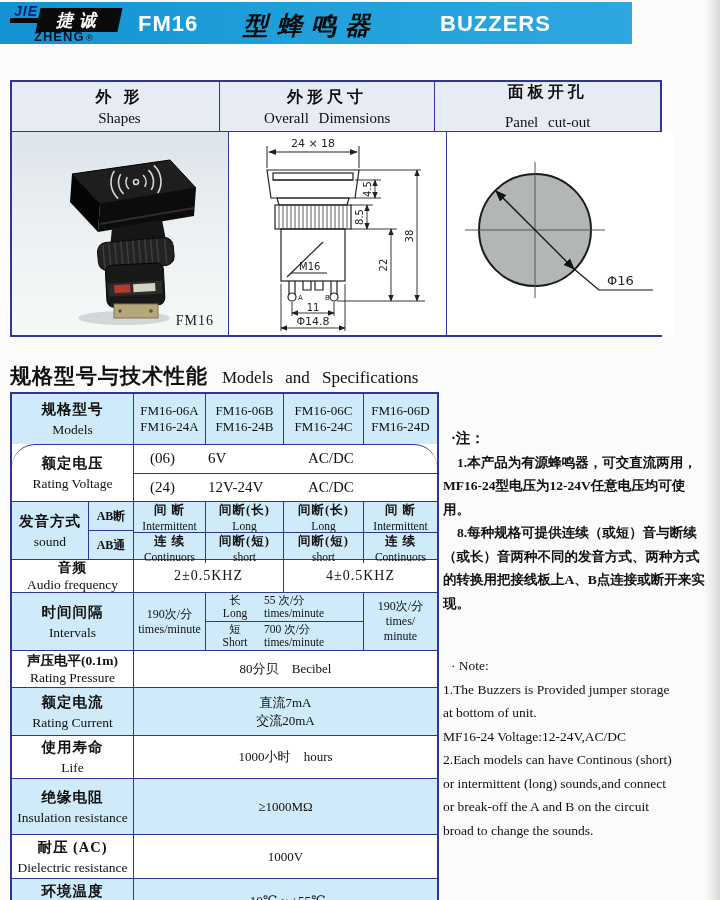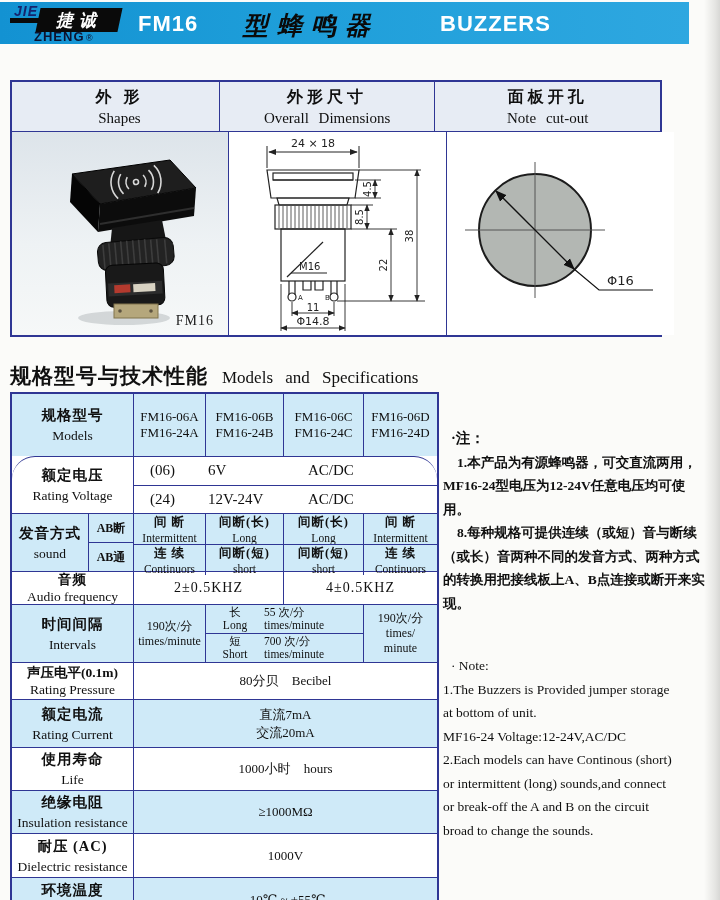--- a/index.html
+++ b/index.html
@@ -6,21 +6,21 @@
   html,body { width:720px; height:900px; }
   body {
     position:relative; width:720px; height:900px; overflow:hidden;
     background:#fbfbf9; color:#101010;
     font-family:"Liberation Serif","DejaVu Serif",serif;
   }
   .page-edge { position:absolute; right:0; top:0; width:16px; height:100%;
     background:linear-gradient(90deg, rgba(0,0,0,0) 0%, rgba(150,150,145,.22) 70%, rgba(110,110,105,.25) 100%); }
 
   
-  .topbar { position:absolute; left:0; top:2px; width:689px; height:42px;
+  .topbar { position:absolute; left:0; top:2px; width:632px; height:42px;
     background:linear-gradient(90deg,#1392d2 0%, #1f9fda 45%, #2ea7e0 100%);
     display:flex; align-items:center; }
   .logo { position:absolute; left:8px; top:1px; width:130px; height:40px; font-family:"Liberation Sans","DejaVu Sans",sans-serif; }
   .logo-jie { position:absolute; left:6px; top:0; font-style:italic; font-weight:bold; font-size:14px; color:#15246e; letter-spacing:1px; }
   .logo-underbar { position:absolute; left:2px; top:15px; width:34px; height:5px; background:#0a0a0a; }
   .logo-block { position:absolute; left:30px; top:5px; width:82px; height:24px; background:#0a0a0a;
     transform:skewX(-12deg); display:flex; align-items:center; justify-content:center; }
   .logo-block span { color:#fff; font-weight:bold; font-size:17px; font-style:italic; letter-spacing:6px; transform:skewX(12deg); }
   .logo-zheng { position:absolute; left:26px; top:26px; font-size:13px; font-weight:bold; color:#0d1330; letter-spacing:1px; }
   .logo-reg { position:absolute; left:78px; top:30px; font-size:9px; color:#0d1330; }
@@ -33,21 +33,21 @@
 
   
   .ovtable { position:absolute; left:10px; top:80px; width:652px; height:257px; border:2px solid #2f3694; background:#fff; }
   .ov-head { display:flex; height:50px; border-bottom:1.5px solid #2f3694; background:#e7ecf4; }
   .ov-hcell { display:flex; flex-direction:column; align-items:center; justify-content:center; }
   .ov-hcell .cnt { font-size:16px; font-weight:600; letter-spacing:4px; }
   .ov-hcell .ent { font-size:15px; word-spacing:6px; margin-top:2px; }
   .ov-body { display:flex; height:203px; }
   .ovc1 { width:208px;padding-left:8px; }
   .ovc2 { width:217px; border-left:1.5px solid #2f3694; }
-  .ovc3 { width:227px; border-left:1.5px solid #2f3694; }
+  .ovc3 { width:227px; border-left:1.5px solid #2f3694;justify-content:space-between; }
   .ov-photo { position:relative; width:100%; height:100%; background:linear-gradient(180deg,#dde4ea 0%,#eef2f4 55%,#f6f8f8 100%); }
   .photo-cap { position:absolute; right:14px; bottom:6px; font-size:14px; letter-spacing:1px; color:#1a1a1a; }
   .ov-draw, .ov-cut { position:relative; width:100%; height:100%; background:#fff; }
   svg text { font-family:"DejaVu Sans","Liberation Sans",sans-serif; fill:#222; }
 
   
   .sect { position:absolute; left:10px; top:362px; white-space:nowrap; }
   .sect .cn { font-size:21px; font-weight:bold; letter-spacing:1px; }
   .sect .en { font-size:17px; margin-left:14px; word-spacing:8px; }
 
@@ -58,29 +58,29 @@
   .blue { background:#cfeaf8; }
   .white { background:#fff; }
   .wlbl { width:121px; } .c1 { width:72px; } .c2 { width:78px; } .c3 { width:80px; } .c4 { width:74px; }
   .w150 { width:150px; } .w154 { width:154px; } .w158 { width:158px; } .w304 { width:304px; }
   .wlbl-n { width:76px; } .wab { width:45px; }
   .bl { border-left:1.5px solid #2f3694; }
   .cell { display:flex; flex-direction:column; align-items:center; justify-content:center; text-align:center; }
   .lblcn { font-size:14.5px; font-weight:600; letter-spacing:1px; }
   .lblen { font-size:13.5px; margin-top:3px; }
   .val { font-size:13px; }
-  .r-models { height:62px; }
+  .r-models { height:50px; }
   .r-voltage { height:57px;border-radius:23px; }
   .r-sound { height:58px; }
   .r-audio { height:33px; }
   .r-intervals { height:58px; }
   .r-pressure { height:37px; }
   .r-current { height:48px; }
   .r-life { height:43px; }
-  .r-insul { height:43px;font-family:Liberation Serif, serif; }
+  .r-insul { height:56px;font-family:Liberation Serif, serif; }
   .r-diel { height:44px; }
   .r-amb { height:45px; }
   .stack { display:flex; flex-direction:column; }
   .subrow { flex:1; display:flex; align-items:center; }
   .subrow + .subrow { border-top:1.5px solid #2f3694; }
   .vrow { padding-left:16px; font-size:15px; }
   .vrow .code { width:58px; } .vrow .vv { width:100px; } 
   .ab-cell { flex:1; display:flex; align-items:center; justify-content:center; font-size:12px; font-weight:600; }
   .sgrid { display:flex; flex-direction:column; flex:1; }
   .scell { display:flex; flex-direction:column; align-items:center; justify-content:center; text-align:center; }
@@ -128,21 +128,21 @@
     <div class="ov-hcell ovc1">
       <div class="cnt">外 形</div>
       <div class="ent">Shapes</div>
     </div>
     <div class="ov-hcell ovc2">
       <div class="cnt">外形尺寸</div>
       <div class="ent">Overall Dimensions</div>
     </div>
     <div class="ov-hcell ovc3">
       <div class="cnt">面板开孔</div>
-      <div class="ent">Note cut-out</div>
+      <div class="ent">Panel cut-out</div>
     </div>
   </div>
   <div class="ov-body">
 
     <div class="ovc1 ov-photo">
       <svg width="208" height="203" viewBox="0 0 208 203">
         <ellipse cx="104" cy="186" rx="46" ry="7" fill="rgba(60,70,80,0.18)"></ellipse>
 
         <polygon points="52,42 150,28 176,56 80,72" fill="#1e1e1e" stroke="#000" stroke-width="1"></polygon>
         <polygon points="80,72 176,56 174,84 78,100" fill="#0c0c0c"></polygon>

